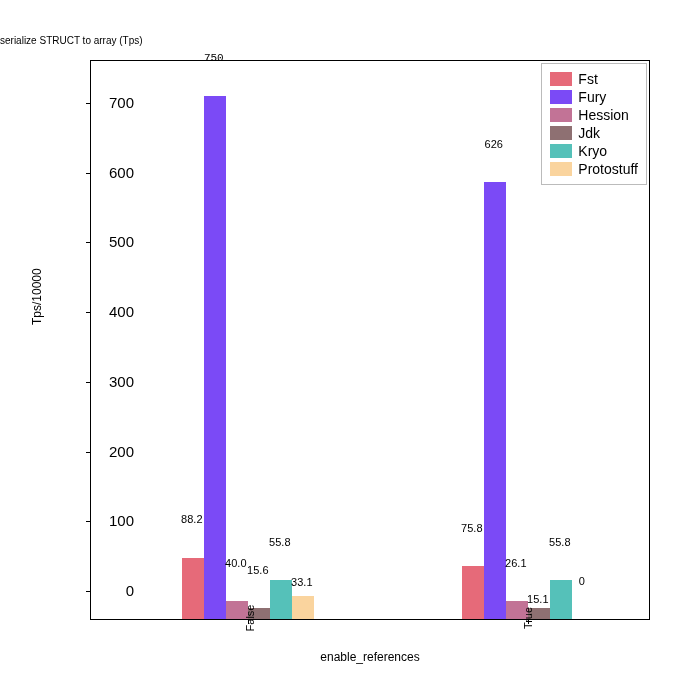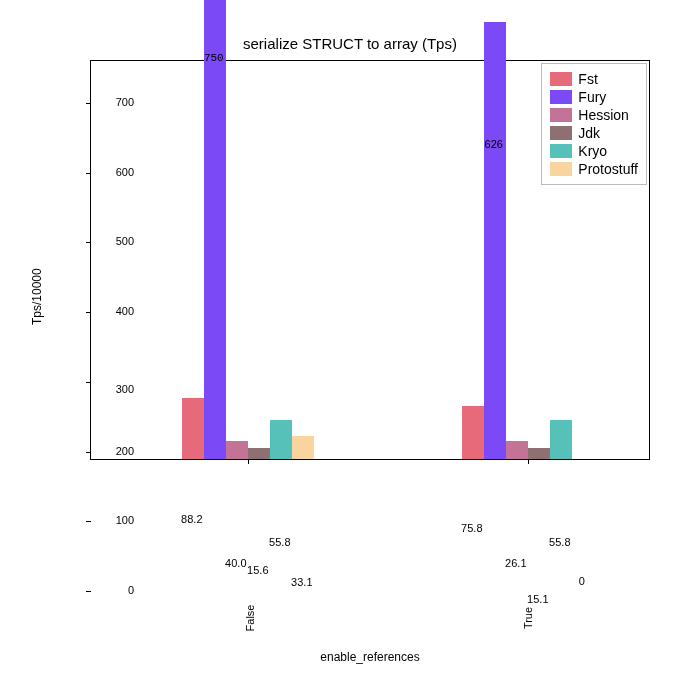--- a/index.html
+++ b/index.html
@@ -17,29 +17,28 @@
       left: 90px;
       top: 60px;
       width: 560px;
       height: 530px;
     }
     .title {
       position: absolute;
       top: 35px;
       left: 0;
       width: 700px;
-      text-align: center;
-      font-size: 15px;
+      font-size: 10px;
       color: #000;
     }
     .plot-area {
       position: absolute;
       left: 0; top: 0;
       width: 560px;
-      height: 400px;
+      height: 560px;
       border: 1px solid #000;
       border-right: 1px solid #000;
     }
     .ylabel {
       position: absolute;
       left: 30px;
       top: 325px;
       transform: rotate(-90deg);
       transform-origin: left top;
       font-size: 12px;
@@ -50,21 +49,21 @@
       left: 90px;
       top: 650px;
       width: 560px;
       text-align: center;
       font-size: 12px;
       color: #000;
     }
     .ytick {
       position: absolute;
       right: 566px;
-      font-size: 11px;
+      font-size: 15px;
       color: #000;
       transform: translateY(-50%);
     }
     .ytick-line {
       position: absolute;
       left: -5px;
       width: 5px;
       height: 1px;
       background: #000;
     }
@@ -119,21 +118,21 @@
 
 <div class="title">serialize STRUCT to array (Tps)</div>
 
 <div class="ylabel">Tps/10000</div>
 <div class="xlabel">enable_references</div>
 
 <div id="yticks">
     <div class="ytick" style="top: 590px;">0</div>
     <div class="ytick" style="top: 520.263px;">100</div>
     <div class="ytick" style="top: 450.526px;">200</div>
-    <div class="ytick" style="top: 380.789px; margin-top: 8px;">300</div>
+    <div class="ytick" style="top: 380.789px;">300</div>
     <div class="ytick" style="top: 311.053px;">400</div>
     <div class="ytick" style="top: 241.316px;">500</div>
     <div class="ytick" style="top: 171.579px;">600</div>
     <div class="ytick" style="top: 101.842px;">700</div>
   </div>
 
 <div class="chart-container">
   <div class="plot-area">
     <div id="ytick-lines">
         <div class="ytick-line" style="top: 530px;"></div>

